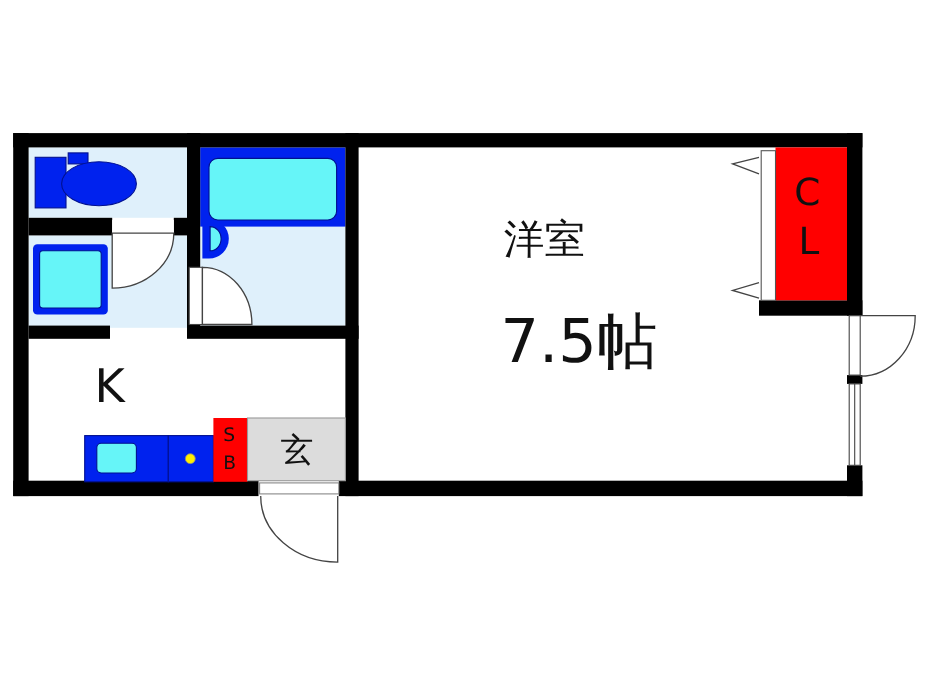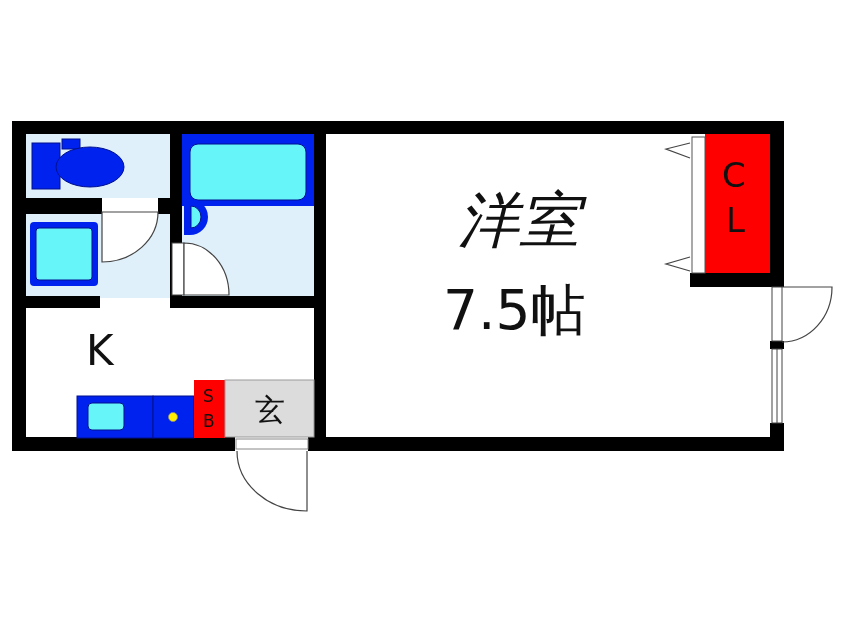--- a/index.html
+++ b/index.html
@@ -79,20 +79,20 @@
   </g>
 
   <rect x="194" y="380" width="31" height="58" fill="#ff0000"></rect>
 
   <rect x="225" y="380" width="89" height="57" fill="#dcdcdc" stroke="#999" stroke-width="1"></rect>
 
   <rect x="236" y="439" width="72" height="10" fill="#fff" stroke="#888" stroke-width="1"></rect>
   <path d="M237 451 A70 60 0 0 0 307 511 L307 451" fill="none" stroke="#444" stroke-width="1.2"></path>
 </svg>
 
-<div class="lbl" style="left:458px; top:189px; font-size:61px;font-style:italic;">洋室</div>
-<div class="lbl" style="left:443px; top:283px; font-size:55px;">7.5帖</div>
+<div class="lbl" style="left:458px; top:199px; font-size:37px;">洋室</div>
+<div class="lbl" style="left:455px; top:283px; font-size:55px;">7.5帖</div>
 <div class="lbl" style="left:86px; top:330px; font-size:42px;">K</div>
 <div class="lbl" style="left:722px; top:158px; font-size:34px;">C</div>
 <div class="lbl" style="left:726px; top:203px; font-size:34px;">L</div>
 <div class="lbl" style="left:203px; top:388px; font-size:17px;">S</div>
 <div class="lbl" style="left:203px; top:413px; font-size:17px;">B</div>
 <div class="lbl" style="left:255px; top:395px; font-size:30px;">玄</div>
 
 </body></html>

